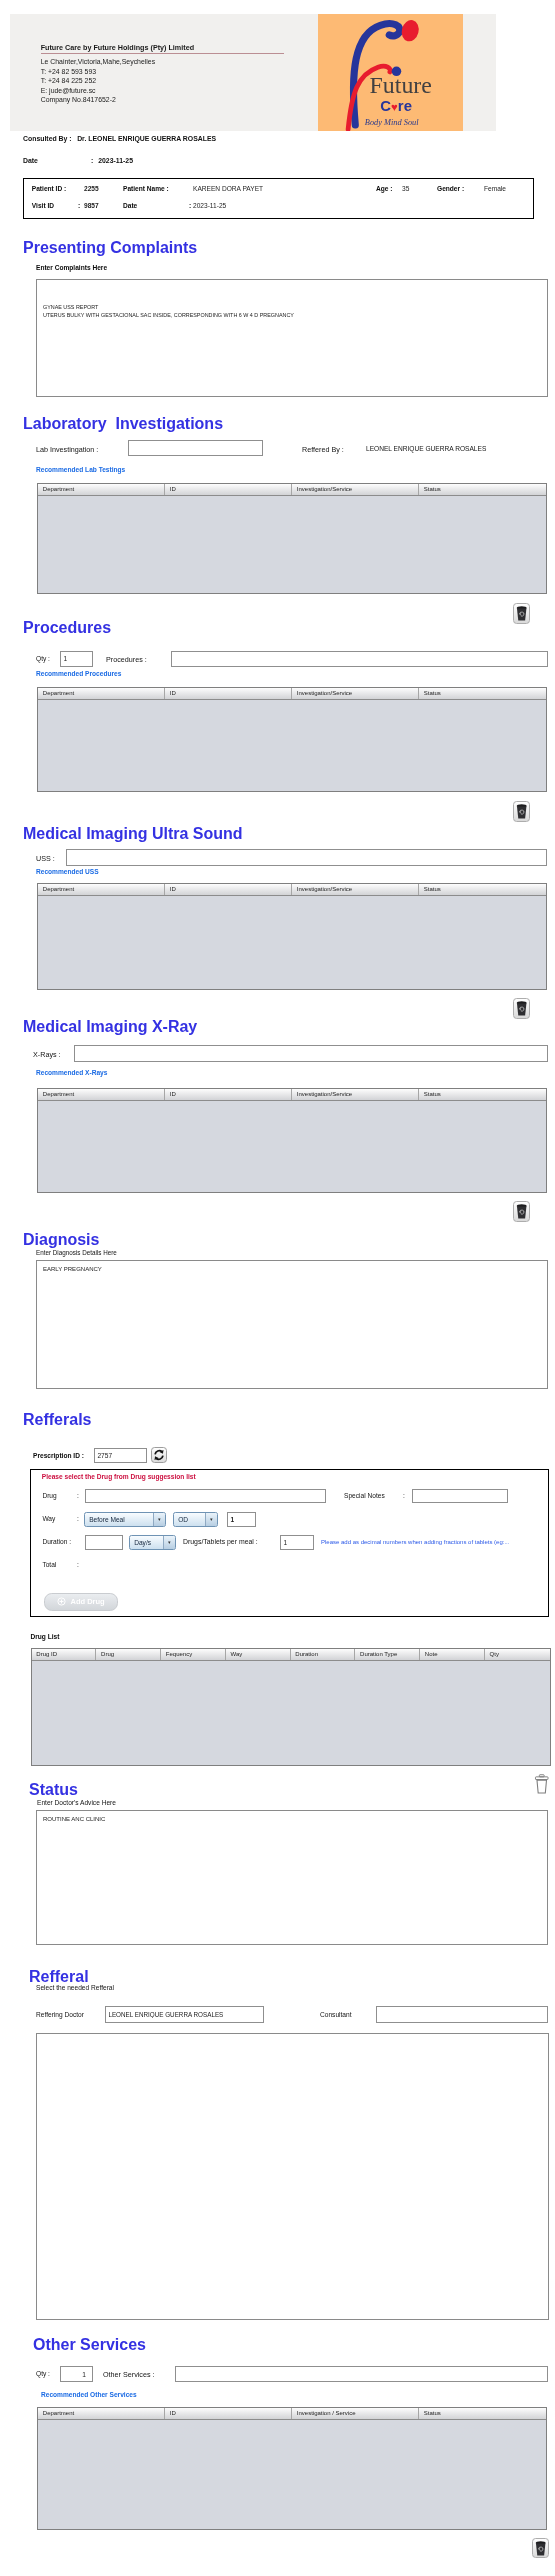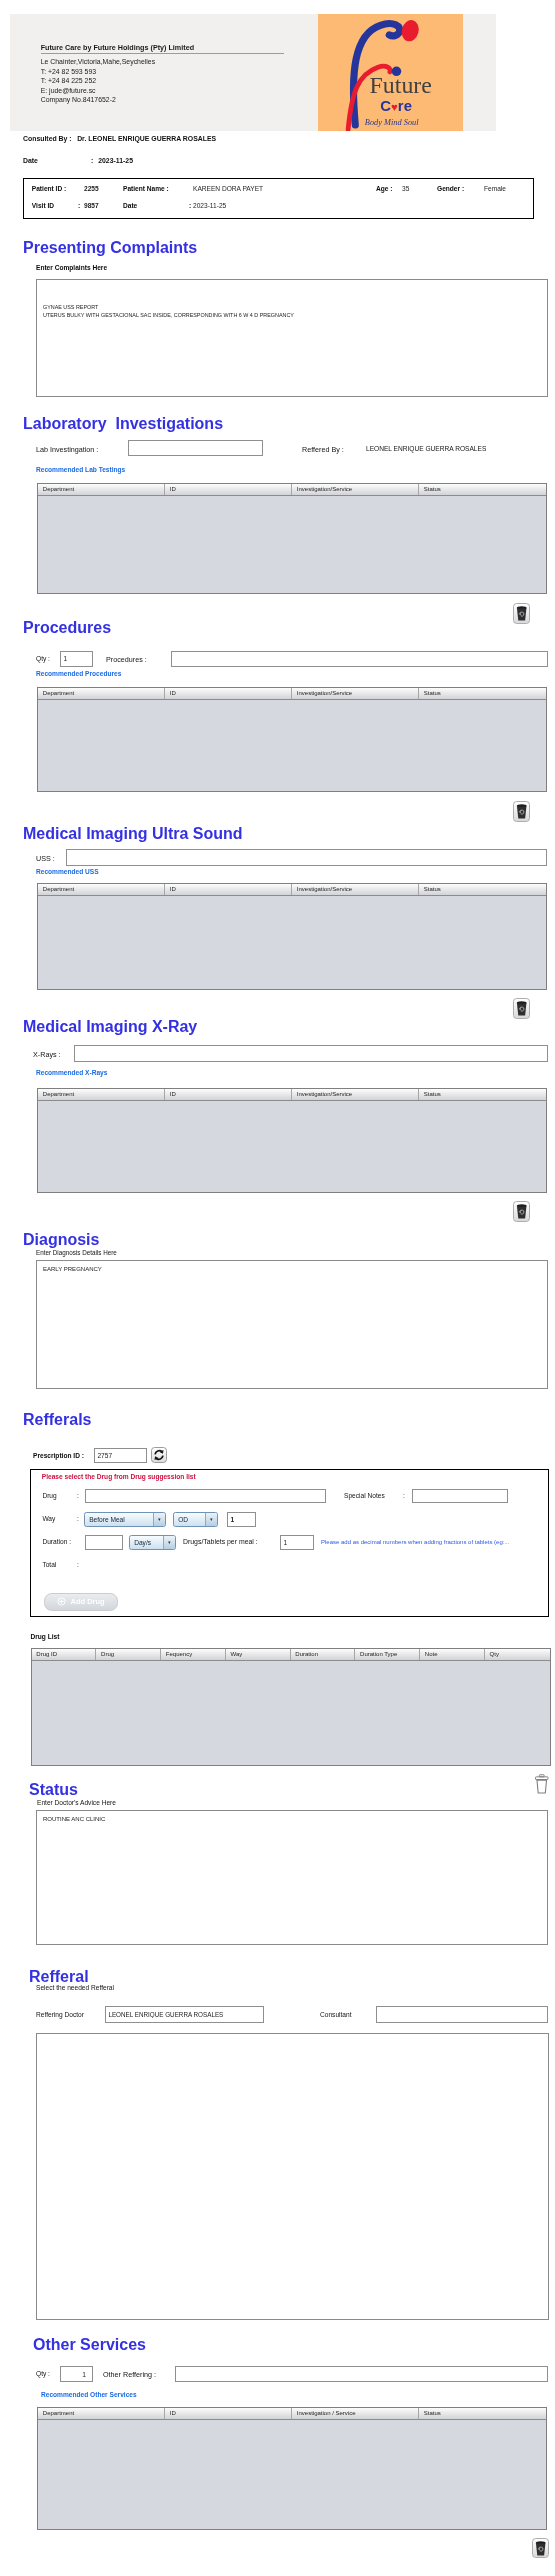--- a/index.html
+++ b/index.html
@@ -303,21 +303,21 @@
   <div class="lbl" style="left:36px;top:1984px;">Select the needed Refferal</div>
   <div class="lbl" style="left:36px;top:2011px;">Reffering Doctor</div>
   <input class="inp" style="left: 105px; top: 2006px; width: 159px; height: 16.7px; font-size: 6.3px;" value="LEONEL ENRIQUE GUERRA ROSALES">
   <div class="lbl" style="left:320px;top:2011px;">Consultant</div>
   <input class="inp" style="left: 376px; top: 2006px; width: 172px; height: 16.7px;">
   <div class="reflist"></div>
 
   <div class="h1" style="left:33px;top:2336px;">Other Services</div>
   <div class="lbl" style="left:36px;top:2370px;">Qty :</div>
   <input class="inp" style="left: 60px; top: 2366px; width: 33px; height: 16px; text-align: right; padding-right: 6px;" value="1">
-  <div class="lbl" style="left:103px;top:2370px;font-size:7.2px;">Other Reffering :</div>
+  <div class="lbl" style="left:103px;top:2370px;font-size:7.2px;">Other Services :</div>
   <input class="inp" style="left: 175px; top: 2366px; width: 373px; height: 16px;">
   <div class="bluelink" style="left:41px;top:2391px;">Recommended Other Services</div>
   <div class="tbl" style="left:37px;top:2407px;width:510px;height:123px;">
     <div class="hdr">
       <div class="hc c4">Department</div>
       <div class="hc c4">ID</div>
       <div class="hc c4">Investigation / Service</div>
       <div class="hc c4">Status</div>
     </div>
     <div class="bdy" style="height:108px;"></div>

